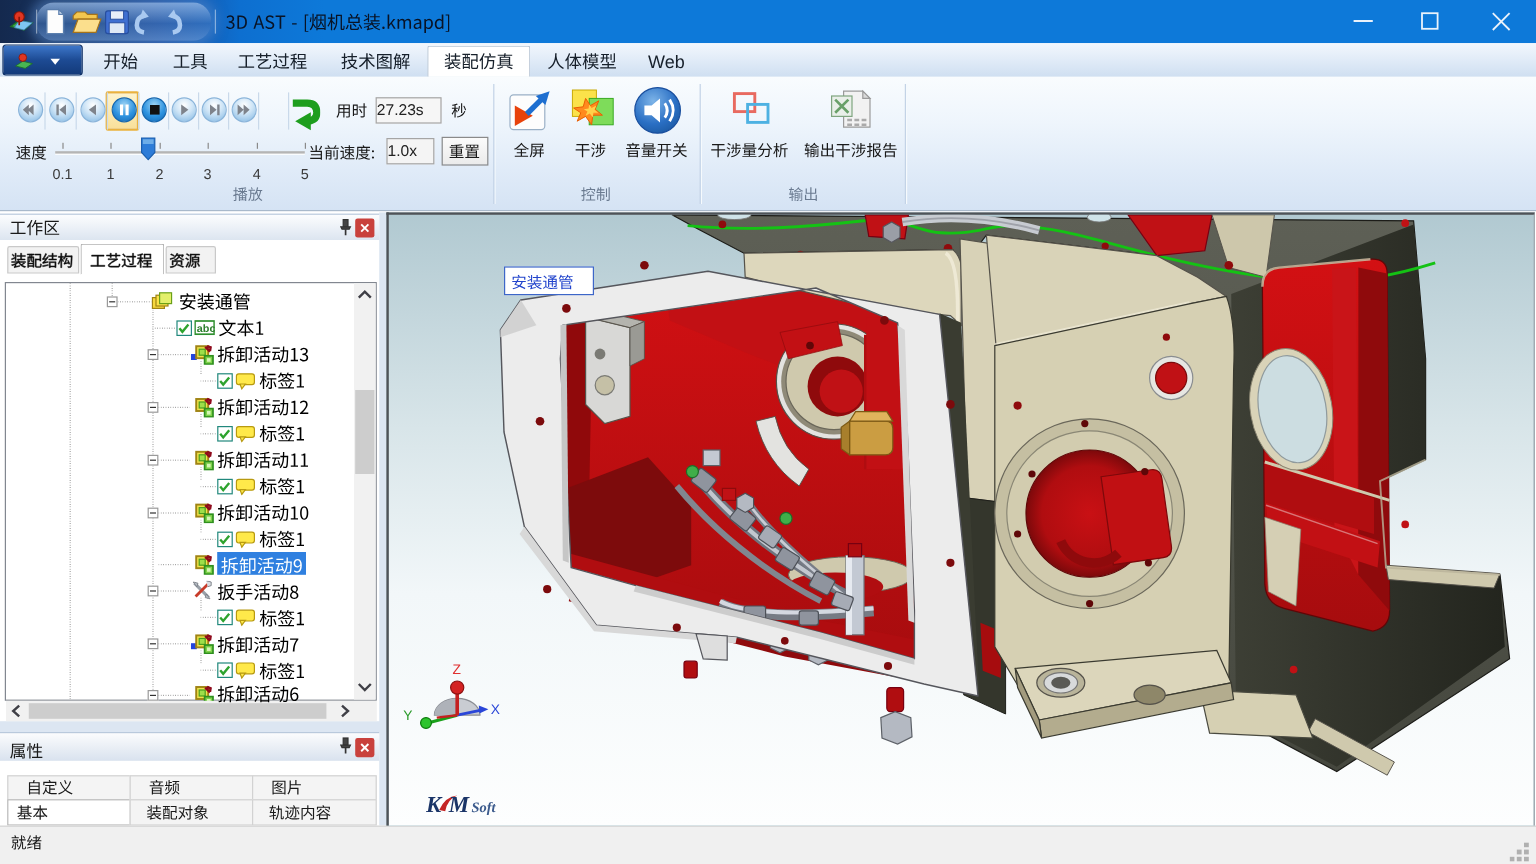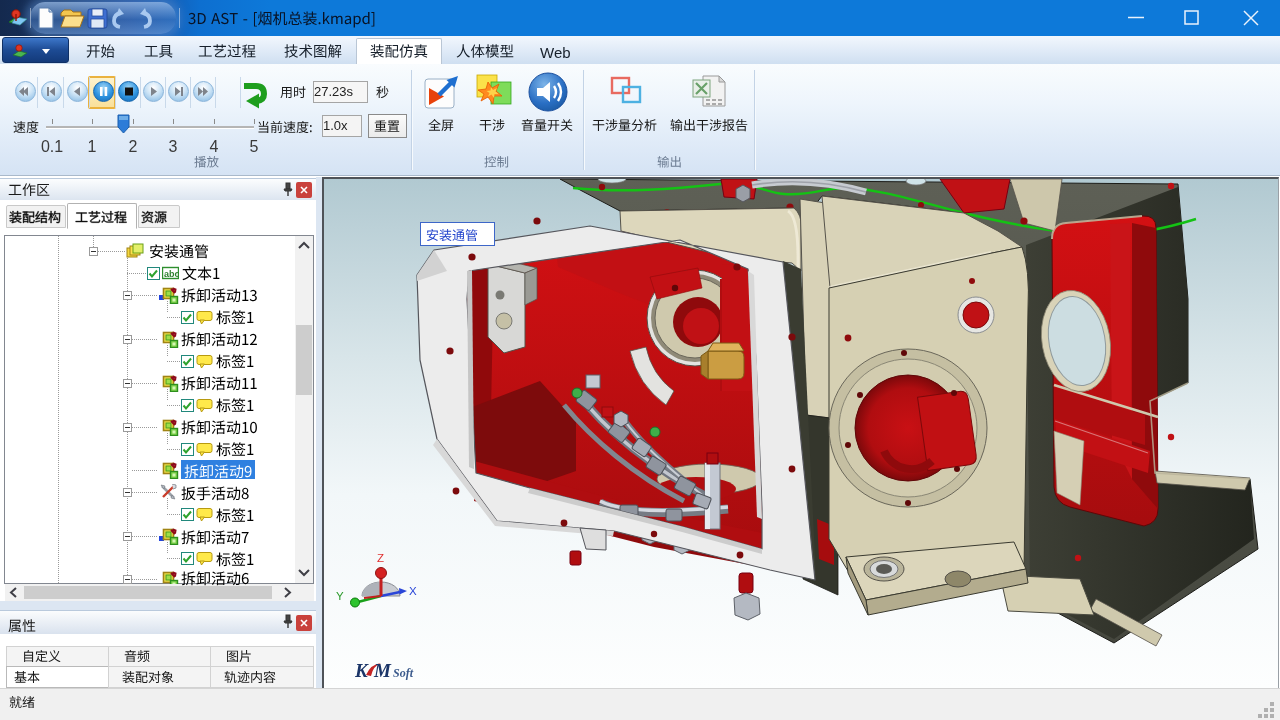--- a/index.html
+++ b/index.html
@@ -18,21 +18,21 @@
 
 #ribbon{position:absolute;left:0;top:64px;width:1280px;height:112px;background:linear-gradient(180deg,#f9fcfe 0%,#eef5fc 35%,#e0ebf8 70%,#d5e3f4 100%);border-bottom:1px solid #a9b9cb}
 .rsep{position:absolute;top:70px;width:1px;height:100px;background:#c3d3e6;box-shadow:1px 0 0 #f6fafd}
 .pbcell{position:absolute;top:77px;width:25px;height:31px;border-right:1px solid #c9d9ea}
 .pbcirc{position:absolute;top:81px;width:21px;height:21px;border-radius:50%;border:1px solid #8ab4da;background:radial-gradient(circle at 50% 30%,#ffffff,#cde4f6 45%,#a3cbeb 75%,#86b5dc)}
 .pbcirc.blue{background:radial-gradient(circle at 50% 30%,#9fd4f4,#2d93e0 55%,#1668b2);border-color:#1566ae}
 .pselframe{position:absolute;left:88px;top:76px;width:28px;height:33px;border:2px solid #eab23e;background:linear-gradient(180deg,#fdf3cd,#f9e09a);border-radius:2px}
 .fld{position:absolute;background:#fff;border:1px solid #a5a5a5;font-size:13px;color:#222;line-height:20px;padding-left:0}
 .rbtn{position:absolute;background:linear-gradient(180deg,#fbfbfb,#ebebeb);border:1px solid #8a8a8a;font-size:13px;color:#222;text-align:center}
 .tick{position:absolute;top:119px;width:1px;height:5px;background:#8a8a8a}
-.ticklabel{position:absolute;top:138px;font-size:16px;color:#3a3a3a;width:24px;text-align:center}
+.ticklabel{position:absolute;top:138px;font-size:12px;color:#3a3a3a;width:24px;text-align:center}
 
 #leftpanel{position:absolute;left:0;top:177px;width:317px;height:511px;background:#fff}
 #wkhead{position:absolute;left:0;top:178px;width:316px;height:22px;background:linear-gradient(180deg,#fcfdfe,#dce5f0);border-top:1px solid #b9c9dc}
 .ptab{position:absolute;height:23px;background:#f2f2f2;border:1px solid #c9c9c9;border-radius:2px 2px 0 0}
 .ptab.on{background:#fff;border-color:#b2b2b2;border-bottom:1px solid #fff}
 #treebox{position:absolute;left:4px;top:235px;width:310px;height:349px;background:#fff;border:1px solid #828790}
 .sb{position:absolute;background:#f1f1f1}
 .thumb{position:absolute;background:#cdcdcd}
 .sbarrow{fill:none;stroke:#3f3f46;stroke-width:2}
 .dotv{position:absolute;width:1px;background-image:linear-gradient(#9a9a9a 1px,transparent 1px);background-size:1px 2px}

